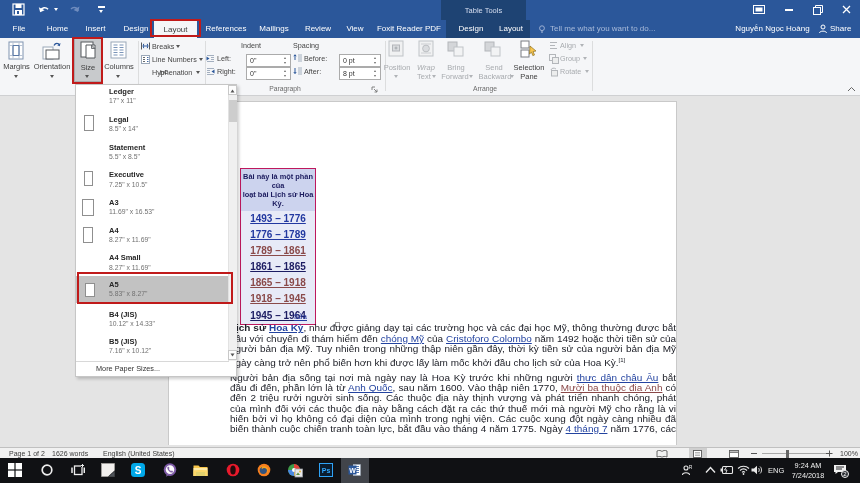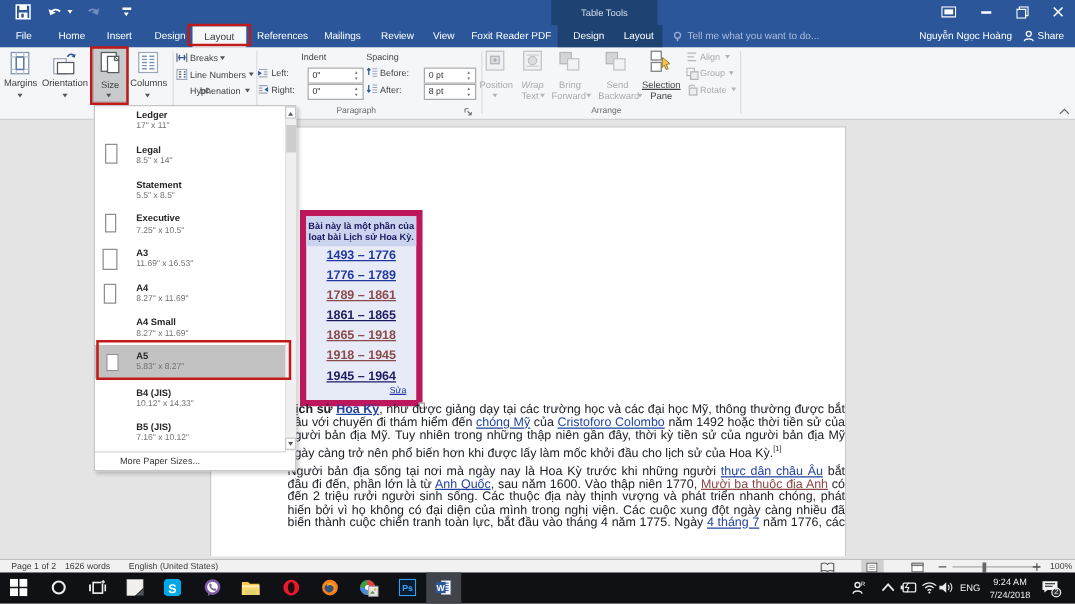--- a/index.html
+++ b/index.html
@@ -29,21 +29,21 @@
   .spin:before { content:""; position:absolute; left:2px; top:2px; border-left:1.7px solid transparent; border-right:1.7px solid transparent; border-bottom:2.5px solid #666; }
   .spin:after { content:""; position:absolute; left:2px; bottom:2px; border-left:1.7px solid transparent; border-right:1.7px solid transparent; border-top:2.5px solid #666; }
   
   #canvas { position:absolute; left:0; top:96px; width:860px; height:351px; background:#e4e4e4; }
   #page { position:absolute; left:168px; top:5px; width:509px; height:344px; background:#fff; border-left:1px solid #c9c9c9; border-right:1px solid #c9c9c9; border-top:1px solid #c9c9c9; }
   .doc { position:absolute; font-size:9.95px; line-height:10.3px; color:#20222a; width:446px; left:61px; white-space:nowrap; }
   .doc .jl { text-align:justify; text-align-last:justify; white-space:normal; }
   .doc a { color:#2343a0; text-decoration:underline; }
   .doc a.v { color:#8a4848; }
   
-  #wikibox { position:absolute; left:71px; top:66px; width:98px; height:157px; background:#e7eaf7; border:5px solid #be185d; }
+  #wikibox { position:absolute; left:71px; top:66px; width:76px; height:157px; background:#e7eaf7; border:1px solid #be185d; }
   #wikihead { background:#ccd3ee; color:#1b1b5e; font-weight:bold; font-size:7.4px; text-align:center; line-height:9px; padding:3px 0 3px 0; }
   .yr { display:block; text-align:center; font-weight:bold; font-size:10px; text-decoration:underline; line-height:9px; }
   
   #dropdown { position:absolute; left:75px; top:84px; width:162px; height:293px; background:#fff; border:1px solid #c6c6c6; box-shadow:2px 2px 3px rgba(0,0,0,0.2); }
   .ddname { position:absolute; left:33px; font-size:7.5px; font-weight:bold; color:#262626; }
   .dddim { position:absolute; left:33px; font-size:6.8px; color:#717171; }
   .ddicon { position:absolute; background:#fff; border:1px solid #8f8f8f; }
   
   #statusbar { position:absolute; left:0; top:447px; width:860px; height:11px; background:#f1f1f1; border-top:1px solid #c0c0c0; font-size:7px; color:#3b3b3b; }
   
@@ -232,21 +232,21 @@
     </svg>
     <div class="biglabel gray" style="left:480px;top:25px;width:28px;">Send</div>
     <div class="biglabel gray" style="left:476px;top:34px;width:38px;">Backward</div>
     <div class="caret gray2" style="left:510px;top:37px;"></div>
 
     <svg class="abs" style="left:520px;top:2px" width="18" height="18" viewBox="0 0 18 18">
       <rect x="1" y="1" width="8" height="7" fill="#fff" stroke="#7a7d82" stroke-width="1"></rect>
       <rect x="1" y="10" width="8" height="7" fill="#fff" stroke="#7a7d82" stroke-width="1"></rect>
       <path d="M10 6 L16 11 L13 11.5 L14.5 15 L12.8 15.6 L11.5 12.2 L9.5 14 Z" fill="#f8c64e" stroke="#8a6d1f" stroke-width="0.7"></path>
     </svg>
-    <div class="biglabel" style="left:512px;top:25px;width:34px;text-decoration:underline;">Selection</div>
+    <div class="biglabel" style="left:512px;top:25px;width:34px;">Selection</div>
     <div class="biglabel" style="left:516px;top:34px;width:26px;">Pane</div>
 
     <svg class="abs" style="left:549px;top:3px" width="9" height="9" viewBox="0 0 9 9">
       <path d="M1 1.5 H8 M1 4.5 H6 M1 7.5 H8" stroke="#b3b6ba" stroke-width="1.1"></path>
     </svg>
     <div class="smalltext gray" style="left:560px;top:3px;">Align</div>
     <div class="caret gray2" style="left:580px;top:6px;"></div>
     <svg class="abs" style="left:549px;top:16px" width="10" height="10" viewBox="0 0 10 10">
       <rect x="0.5" y="0.5" width="6" height="6" fill="none" stroke="#b3b6ba" stroke-width="1"></rect>
       <rect x="3.5" y="3.5" width="6" height="6" fill="#eceded" stroke="#b3b6ba" stroke-width="1"></rect>
@@ -289,20 +289,21 @@
       <div class="doc" id="para1" style="top:221.3px;line-height:10.45px;">
         <div class="jl"><b>Lịch sử <a>Hoa Kỳ</a></b>, như được giảng dạy tại các trường học và các đại học Mỹ, thông thường được bắt</div>
         <div class="jl">đầu với chuyến đi thám hiểm đến <a>chóng Mỹ</a> của <a>Cristoforo Colombo</a> năm 1492 hoặc thời tiền sử của</div>
         <div class="jl">người bản địa Mỹ. Tuy nhiên trong những thập niên gần đây, thời kỳ tiền sử của người bản địa Mỹ</div>
         <div>ngày càng trở nên phổ biến hơn khi được lấy làm mốc khởi đầu cho lịch sử của Hoa Kỳ.<sup style="font-size:6px">[1]</sup></div>
       </div>
       <div class="doc" id="para2" style="top:271.4px;line-height:10.05px;">
         <div class="jl">Người bản địa sống tại nơi mà ngày nay là Hoa Kỳ trước khi những người <a>thực dân châu Âu</a> bắt</div>
         <div class="jl">đầu đi đến, phần lớn là từ <a>Anh Quốc</a>, sau năm 1600. Vào thập niên 1770, <a class="v">Mười ba thuộc địa Anh</a> có</div>
         <div class="jl">đến 2 triệu rưởi người sinh sống. Các thuộc địa này thịnh vượng và phát triển nhanh chóng, phát</div>
+        <div class="jl">của mình đối với các thuộc địa này bằng cách đặt ra các thứ thuế mới mà người Mỹ cho rằng là vi</div>
         <div class="jl">hiến bởi vì họ không có đại diện của mình trong nghị viện. Các cuộc xung đột ngày càng nhiều đã</div>
         <div class="jl">biến thành cuộc chiến tranh toàn lực, bắt đầu vào tháng 4 năm 1775. Ngày <a>4 tháng 7</a> năm 1776, các</div>
       </div>
     </div>
   </div>
 
   <div id="dropdown">
 
     <div class="abs" style="left:0px;top:191px;width:152px;height:27px;background:#c2c2c2;"></div>
 

